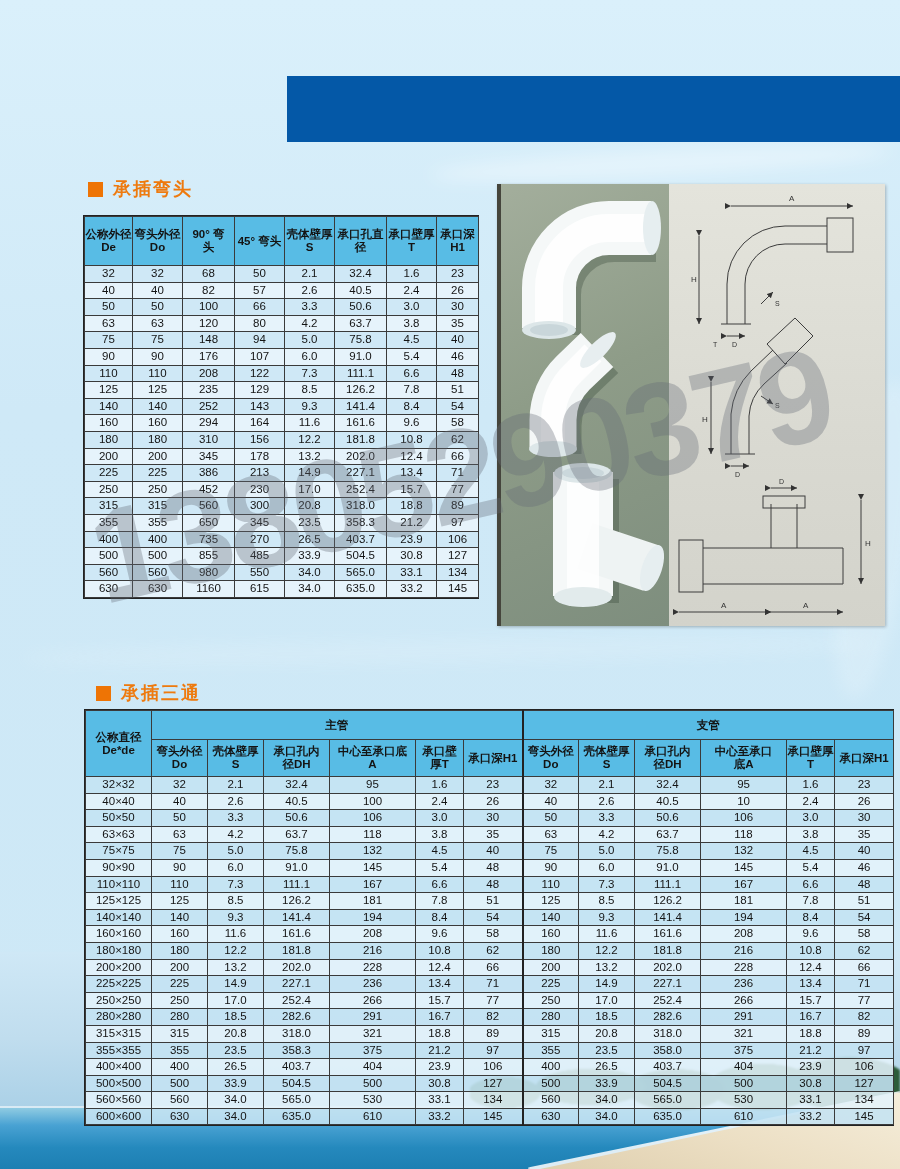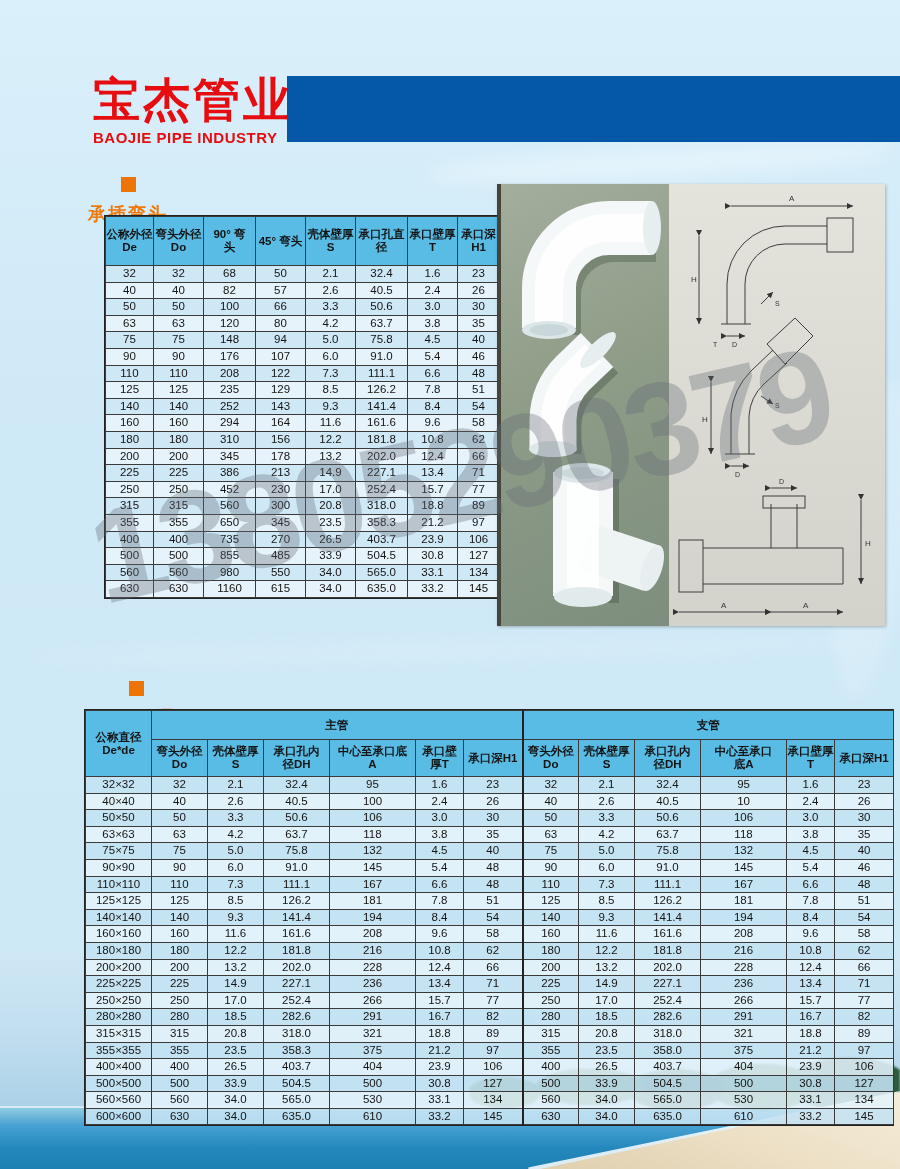--- a/index.html
+++ b/index.html
@@ -15,34 +15,34 @@
   .wave.w2{left:840px;top:380px;width:70px;height:320px;transform:rotate(8deg);opacity:.5;}
   .wave.w3{left:20px;top:640px;width:860px;height:22px;transform:rotate(-1deg);opacity:.4;}
 
   
   .logo{position:absolute;left:93px;top:76px;}
   .logo-cn{font-size:47px;line-height:48px;font-weight:900;color:#e60c10;letter-spacing:3px;font-family:"Liberation Sans","DejaVu Sans",sans-serif;}
   .logo-en{font-size:15px;font-weight:bold;color:#e60c10;letter-spacing:.5px;margin-top:5px;}
   .blue-bar{position:absolute;left:287px;top:76px;width:613px;height:66px;background:#0458a7;}
 
   
-  .sec-title{position:absolute;display:flex;align-items:center;gap:10px;flex-direction:column;}
+  .sec-title{position:absolute;display:flex;align-items:center;gap:10px;}
   .sec-sq{width:15px;height:15px;background:#ee7405;}
   .sec-txt{font-size:18px;font-weight:bold;color:#ee7a0e;letter-spacing:2px;}
   .sec1{left:88px;top:177px;}
   .sec2{left:96px;top:681px;}
 
   
   table{border-collapse:collapse;table-layout:fixed;width:100%;}
   th,td{border:1px solid #3a3a3a;text-align:center;vertical-align:middle;padding:0;
         font-size:11.5px;color:#141414;overflow:hidden;}
   th{background:#58bce5;font-weight:bold;white-space:pre-line;line-height:13px;}
   td{height:15.6px;line-height:15.6px;}
   .tbl{position:absolute;box-shadow:0 0 0 1px #222;}
-  .tbl1{left:105px;top:216px;width:394px;}
+  .tbl1{left:84px;top:216px;width:394px;}
   .tbl1 th{height:48px;}
   .tbl1 tbody tr:nth-child(odd) td{background:#cfe8f6;}
   .tbl1 tbody tr:nth-child(even) td{background:#e6f3fb;}
   .tbl2{left:85px;top:710px;width:808px;}
   .tbl2 .grp th{height:28px;}
   .tbl2 .sub th{height:36px;}
   .tbl2 tbody tr:nth-child(odd) td{background:rgba(196,226,243,.88);}
   .tbl2 tbody tr:nth-child(even) td{background:rgba(228,243,251,.88);}
   .tbl2 td:first-child{font-size:11.5px;}
   .tbl2 th.branch-start, .tbl2 td:nth-child(8){border-left:2px solid #222;margin-left:15px;}
@@ -91,24 +91,20 @@
 </style>
 </head>
 <body>
 
 <div class="page">
 
   <div class="wave w1"></div>
   <div class="wave w2"></div>
   <div class="wave w3"></div>
 
-  <div class="logo">
-    <div class="logo-cn">宝杰管业</div>
-    <div class="logo-en">BAOJIE PIPE INDUSTRY</div>
-  </div>
   <div class="blue-bar"></div>
 
   <div class="sec-title sec1">
     <span class="sec-sq"></span>
     <span class="sec-txt">承插弯头</span>
   </div>
 
   <div class="tbl tbl1">
     <table>
       <colgroup>

